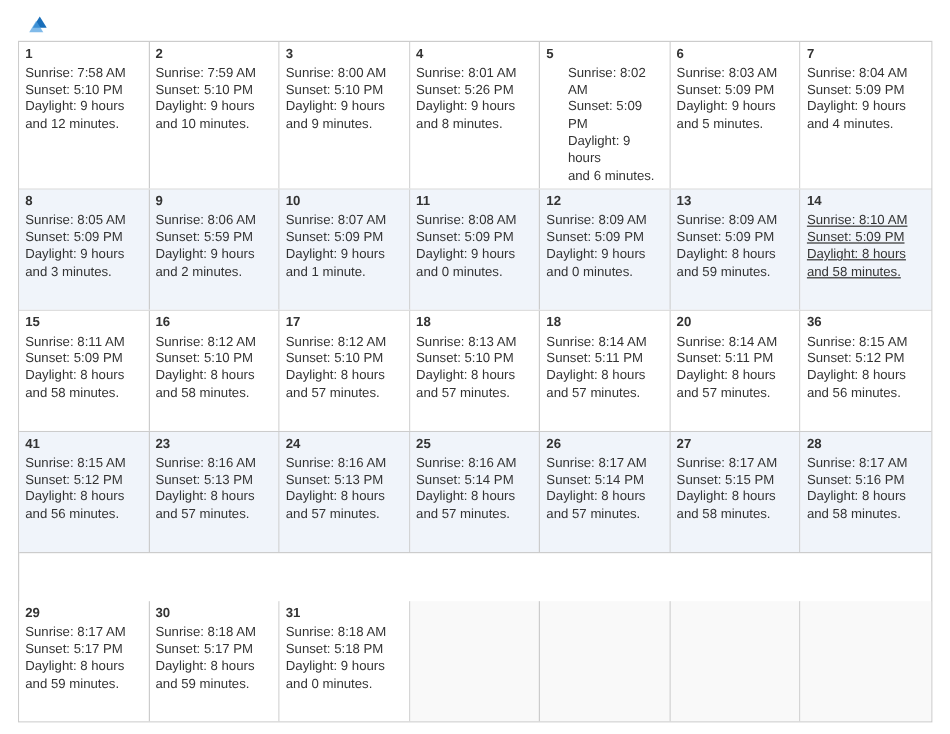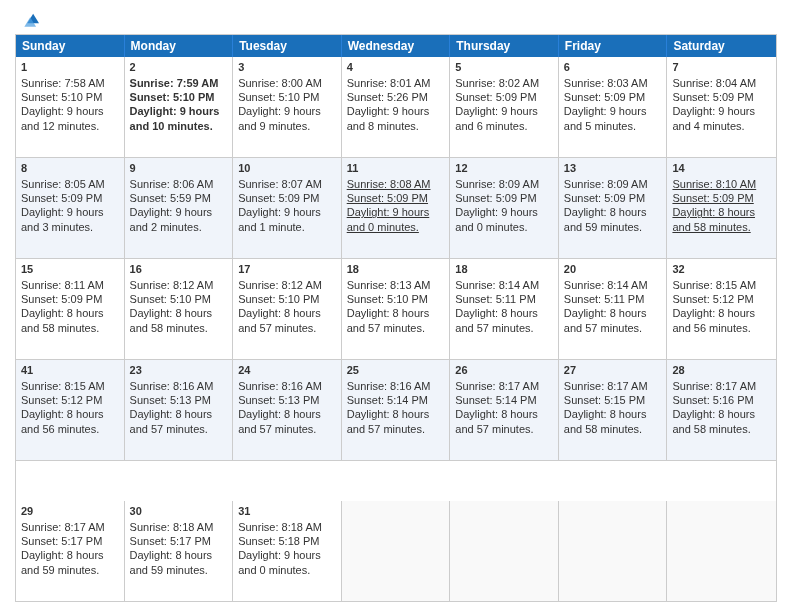--- a/index.html
+++ b/index.html
@@ -126,64 +126,54 @@
       </div>
       <div style="font-size:18px;font-weight:bold;color:#1a6fba;margin-top:-4px;"></div>
     </div>
     <div class="title-block">
       <div class="month-title"></div>
       <div class="location"></div>
     </div>
   </div>
 
   <div class="calendar">
-    <div class="cal-header">
-
-    <div class="cal-header-cell">Sunday</div>
-        <div class="cal-header-cell">Monday</div>
-        <div class="cal-header-cell">Tuesday</div>
-        <div class="cal-header-cell">Wednesday</div>
-        <div class="cal-header-cell">Thursday</div>
-        <div class="cal-header-cell">Friday</div>
-        <div class="cal-header-cell">Saturday</div>
-      </div>
     <div class="cal-body">
 
     <div class="cal-row">
           <div class="cal-cell">
             <span class="day-num">1</span>
             <div class="info" style="white-space: pre-line;">Sunrise: 7:58 AM
 Sunset: 5:10 PM
 Daylight: 9 hours
 and 12 minutes.</div>
           </div>
           <div class="cal-cell">
             <span class="day-num">2</span>
-            <div class="info" style="white-space: pre-line; font-weight: bold;">Sunrise: 7:59 AM
+            <div class="info" style="white-space: pre-line;">Sunrise: 7:59 AM
 Sunset: 5:10 PM
 Daylight: 9 hours
 and 10 minutes.</div>
           </div>
           <div class="cal-cell">
             <span class="day-num">3</span>
             <div class="info" style="white-space: pre-line;">Sunrise: 8:00 AM
 Sunset: 5:10 PM
 Daylight: 9 hours
 and 9 minutes.</div>
           </div>
           <div class="cal-cell">
             <span class="day-num">4</span>
             <div class="info" style="white-space: pre-line;">Sunrise: 8:01 AM
 Sunset: 5:26 PM
 Daylight: 9 hours
 and 8 minutes.</div>
           </div>
           <div class="cal-cell">
             <span class="day-num">5</span>
-            <div class="info" style="white-space: pre-line;">Sunrise: 8:02 AM
+            <div class="info" style="white-space: pre-line; margin-left: 18px;">Sunrise: 8:02 AM
 Sunset: 5:09 PM
 Daylight: 9 hours
 and 6 minutes.</div>
           </div>
           <div class="cal-cell">
             <span class="day-num">6</span>
             <div class="info" style="white-space: pre-line;">Sunrise: 8:03 AM
 Sunset: 5:09 PM
 Daylight: 9 hours
 and 5 minutes.</div>
@@ -213,21 +203,21 @@
           </div>
           <div class="cal-cell">
             <span class="day-num">10</span>
             <div class="info" style="white-space: pre-line;">Sunrise: 8:07 AM
 Sunset: 5:09 PM
 Daylight: 9 hours
 and 1 minute.</div>
           </div>
           <div class="cal-cell">
             <span class="day-num">11</span>
-            <div class="info" style="white-space: pre-line; text-decoration: underline;">Sunrise: 8:08 AM
+            <div class="info" style="white-space: pre-line;">Sunrise: 8:08 AM
 Sunset: 5:09 PM
 Daylight: 9 hours
 and 0 minutes.</div>
           </div>
           <div class="cal-cell">
             <span class="day-num">12</span>
             <div class="info" style="white-space: pre-line;">Sunrise: 8:09 AM
 Sunset: 5:09 PM
 Daylight: 9 hours
 and 0 minutes.</div>
@@ -284,21 +274,21 @@
 and 57 minutes.</div>
           </div>
           <div class="cal-cell">
             <span class="day-num">20</span>
             <div class="info" style="white-space: pre-line;">Sunrise: 8:14 AM
 Sunset: 5:11 PM
 Daylight: 8 hours
 and 57 minutes.</div>
           </div>
           <div class="cal-cell">
-            <span class="day-num">32</span>
+            <span class="day-num">36</span>
             <div class="info" style="white-space: pre-line;">Sunrise: 8:15 AM
 Sunset: 5:12 PM
 Daylight: 8 hours
 and 56 minutes.</div>
           </div>
         </div>
         <div class="cal-row">
           <div class="cal-cell">
             <span class="day-num">41</span>
             <div class="info" style="white-space: pre-line;">Sunrise: 8:15 AM

